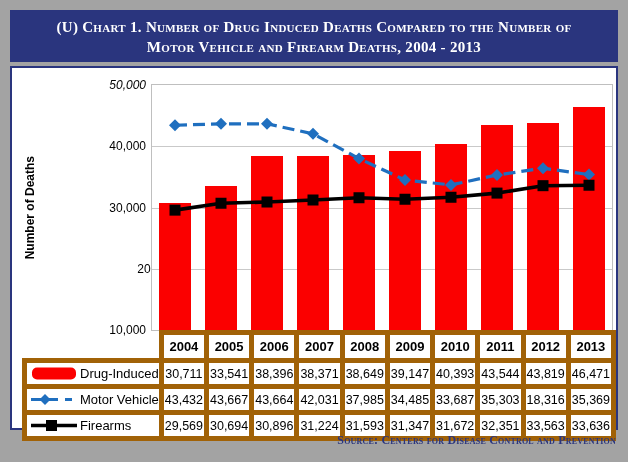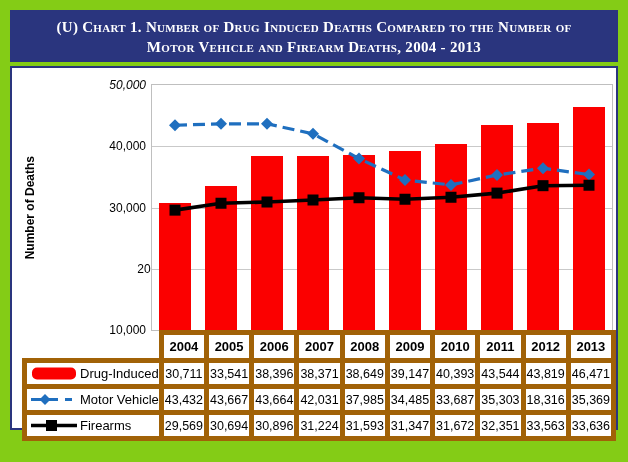--- a/index.html
+++ b/index.html
@@ -1,17 +1,17 @@
 <!DOCTYPE html>
 <html><head>
 <meta charset="utf-8">
 <style>
   html,body { margin:0; padding:0; background:#ffffff; }
   .page {
-    position:relative; width:628px; height:462px; background:#84cc16;
+    position:relative; width:628px; height:462px; background:#a3a3a3;
     font-family:"Liberation Sans", sans-serif; overflow:hidden;
   }
   .titlebar {
     position:absolute; left:10px; top:10px; width:608px; height:52px;
     background:#2A357E; color:#ffffff; text-align:center;
     font-family:"Liberation Serif", serif; font-variant:small-caps; font-weight:bold;
     font-size:15px; letter-spacing:0.3px;
   }
   .titlebar .tline1 { margin-top:7px; line-height:20px; }
   .titlebar .tline2 { line-height:20px; }
@@ -202,14 +202,15 @@
             <td class="val">31,347</td>
             <td class="val">31,672</td>
             <td class="val">32,351</td>
             <td class="val">33,563</td>
             <td class="val">33,636</td>
           </tr>
         </tbody>
       </table>
   </div>
 
+  <div class="source">Source:  Centers for Disease Control and Prevention</div>
 
 </div>
 
 </body></html>

